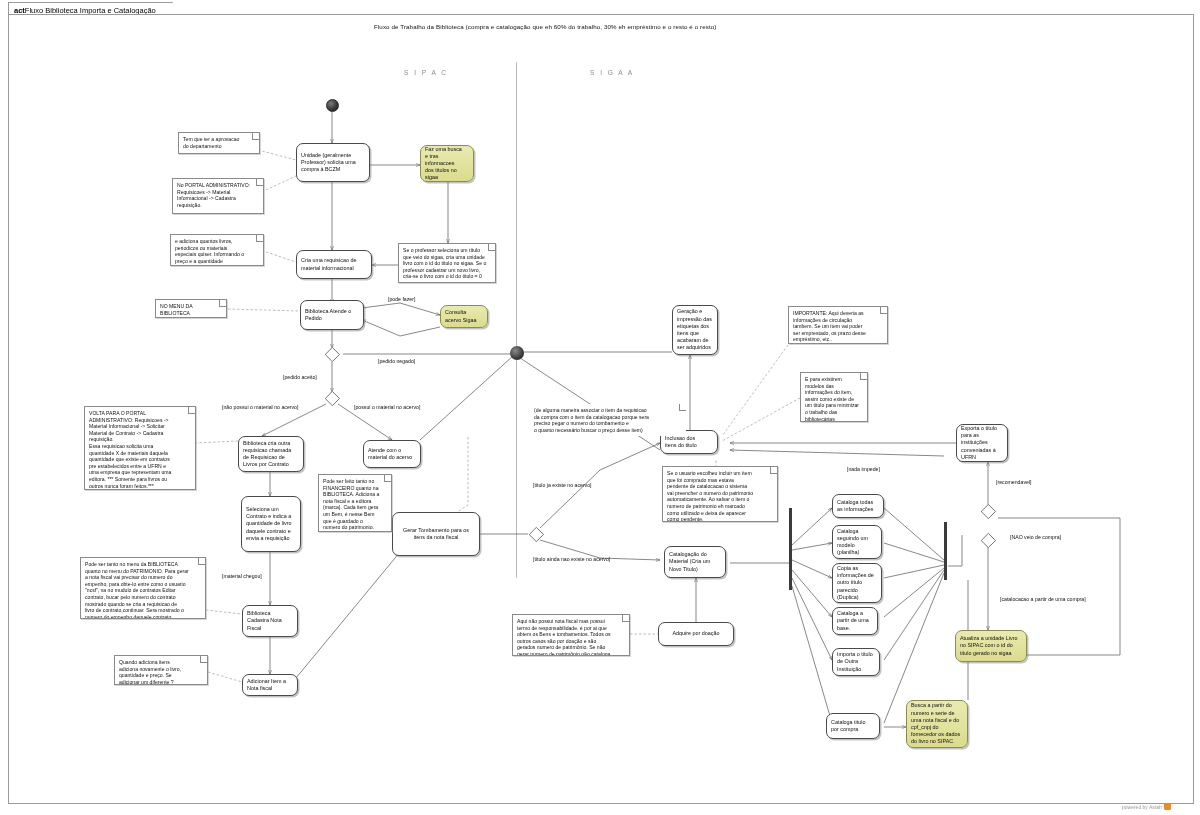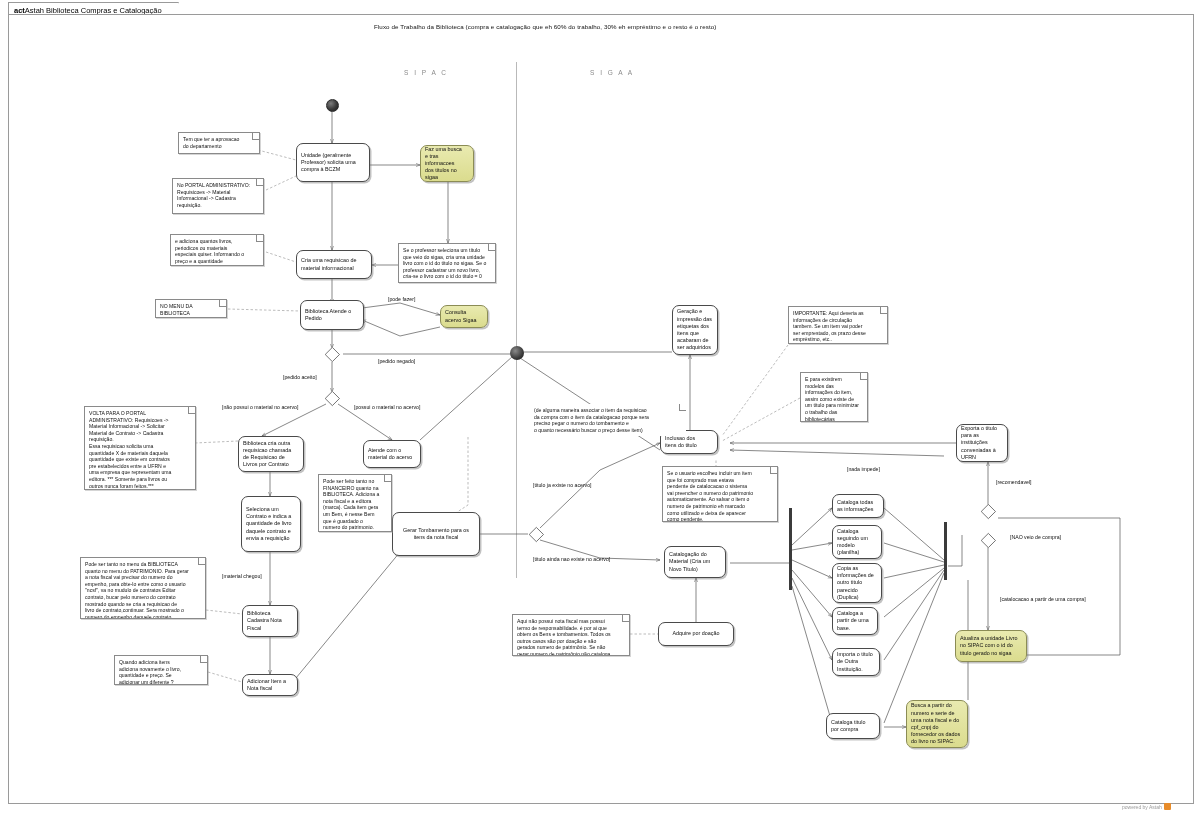--- a/index.html
+++ b/index.html
@@ -66,21 +66,21 @@
   .watermark{position:absolute;font-size:5px;color:#9a9a9a;}
   .watermark .mark{display:inline-block;width:7px;height:7px;background:#e88c2a;
         vertical-align:-1px;margin-left:2px;border-radius:1px;}
 </style>
 </head>
 <body>
 
 <div id="canvas">
 
   <div id="frame-tab">
-    <span class="kw">act</span><span>Astah Biblioteca Compras e Catalogação</span>
+    <span class="kw">act</span><span>Fluxo Biblioteca Importa e Catalogação</span>
   </div>
 
   <div id="frame"></div>
 
   <div class="diagram-title" style="left:374px;top:23px;">Fluxo de Trabalho da Biblioteca (compra e catalogação que eh 60% do trabalho, 30% eh empréstimo e o resto é o resto)</div>
 
   <div class="partition-label" style="left:404px;top:69px;">S I P A C</div>
   <div class="partition-label" style="left:590px;top:69px;">S I G A A</div>
   <div class="partition-divider" style="left:516px;top:62px;height:516px;"></div>
 

